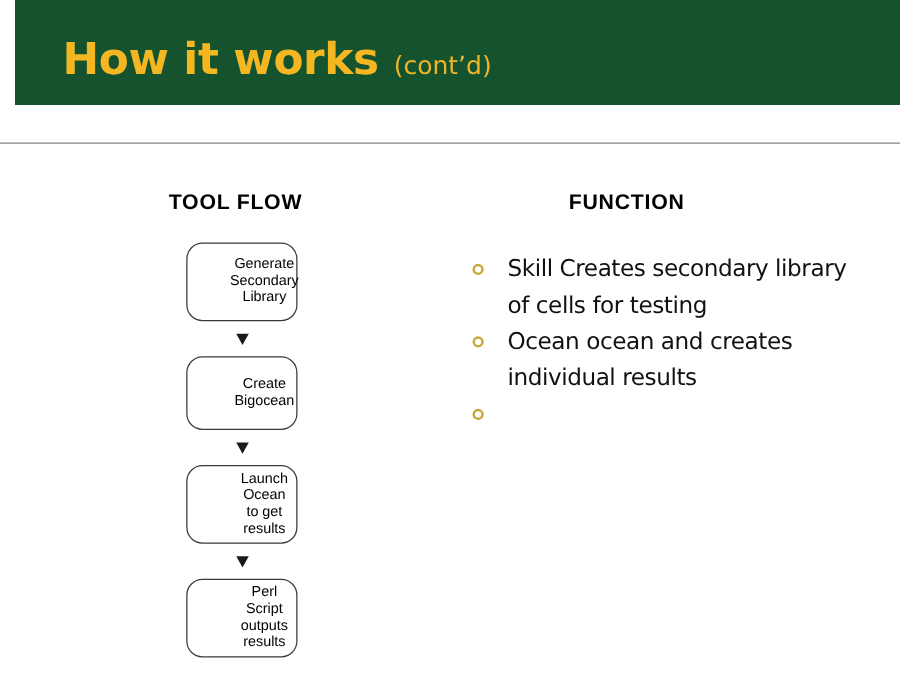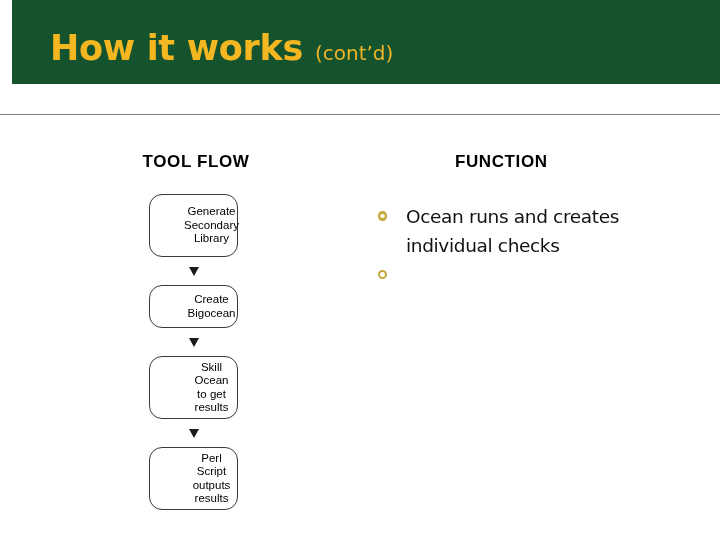--- a/index.html
+++ b/index.html
@@ -66,21 +66,21 @@
     font-family: "Liberation Sans", sans-serif;
     font-size: 17px;
     font-weight: bold;
     letter-spacing: 0.6px;
     white-space: nowrap;
   }
   #heading-tool-flow {
     left: 135px;
     top: 152px;
     width: 122px;
-    text-align: center;
+    text-align: left;
   }
   #heading-function {
     left: 455px;
     top: 152px;
     width: 144px;
     text-align: left;
   }
 
   
   #tool-flow-column {
@@ -104,21 +104,21 @@
     align-items: center;
     justify-content: center;
     padding: 5px 4px;
   }
   .flow-node-label {
     display: block;
     white-space: pre-line;
     margin-left: 36px;
   }
   .flow-node.h3 { height: 63px; }
-  .flow-node.h2 { height: 43px; }
+  .flow-node.h2 { height: 59px; }
 
   .flow-connector {
     width: 89px;
     height: 28px;
     display: flex;
     align-items: center;
     justify-content: center;
   }
   .arrow-down {
     width: 0;
@@ -188,41 +188,42 @@
   <div class="flow-node h2">
     <span class="flow-node-label">Create
 Bigocean</span>
   </div>
 
   <div class="flow-connector">
     <span class="arrow-down"></span>
   </div>
 
   <div class="flow-node h3">
-    <span class="flow-node-label">Skill
+    <span class="flow-node-label">Launch
 Ocean to get
 results</span>
   </div>
 
   <div class="flow-connector">
     <span class="arrow-down"></span>
   </div>
 
   <div class="flow-node h3">
     <span class="flow-node-label">Perl Script
 outputs
 results</span>
   </div>
 
 </div>
 
 <ul id="function-list">
   <li>
     <span class="bullet-ring"></span>
+    <span>Skill Creates secondary library of cells for testing</span>
   </li>
   <li>
     <span class="bullet-ring"></span>
-    <span>Ocean runs and creates individual checks</span>
+    <span>Ocean ocean and creates individual results</span>
   </li>
   <li>
     <span class="bullet-ring"></span>
   </li>
 </ul>
 
 </body></html>

